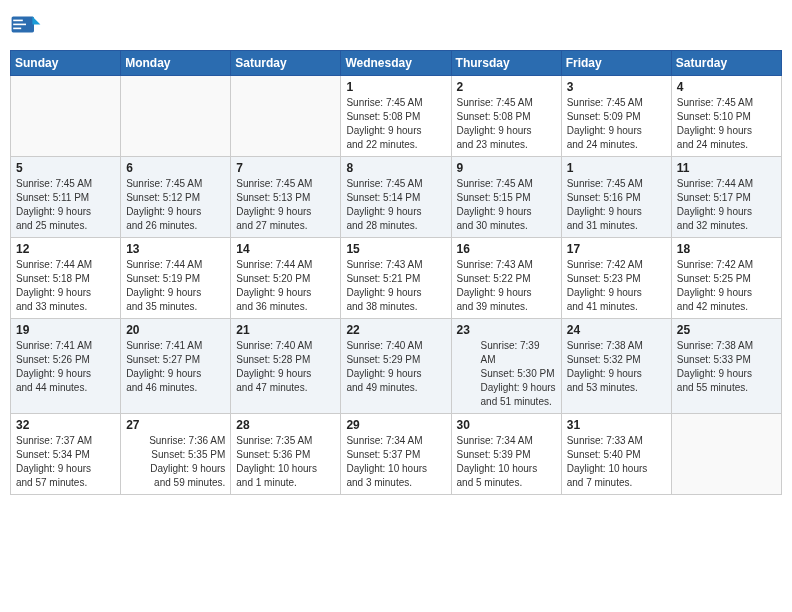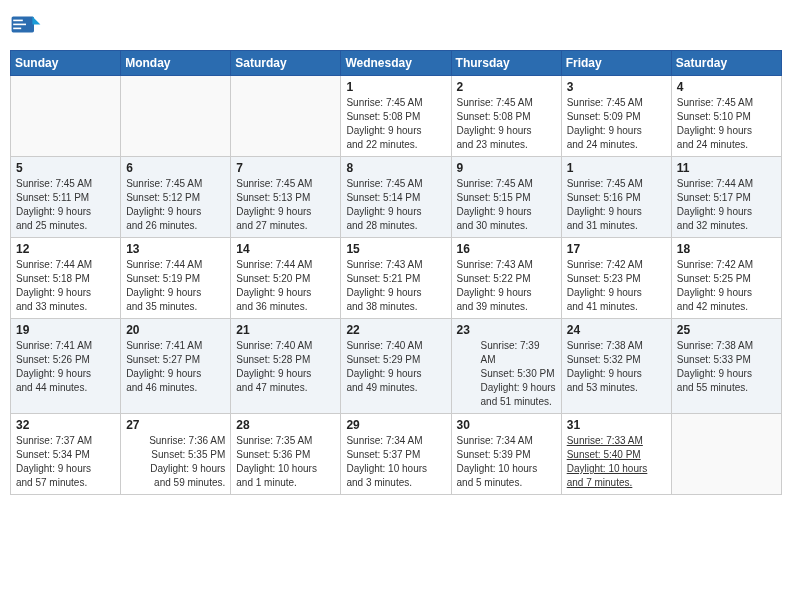--- a/index.html
+++ b/index.html
@@ -353,21 +353,21 @@
           </td>
           <td>
             <div class="day-number">30</div>
             <div class="day-info" style="white-space: pre-line;">Sunrise: 7:34 AM
 Sunset: 5:39 PM
 Daylight: 10 hours
 and 5 minutes.</div>
           </td>
           <td>
             <div class="day-number">31</div>
-            <div class="day-info" style="white-space: pre-line; text-decoration: underline;">Sunrise: 7:33 AM
+            <div class="day-info" style="white-space: pre-line;">Sunrise: 7:33 AM
 Sunset: 5:40 PM
 Daylight: 10 hours
 and 7 minutes.</div>
           </td>
           <td class="empty"></td>
         </tr>
       </tbody>
   </table>
 </div>
 

